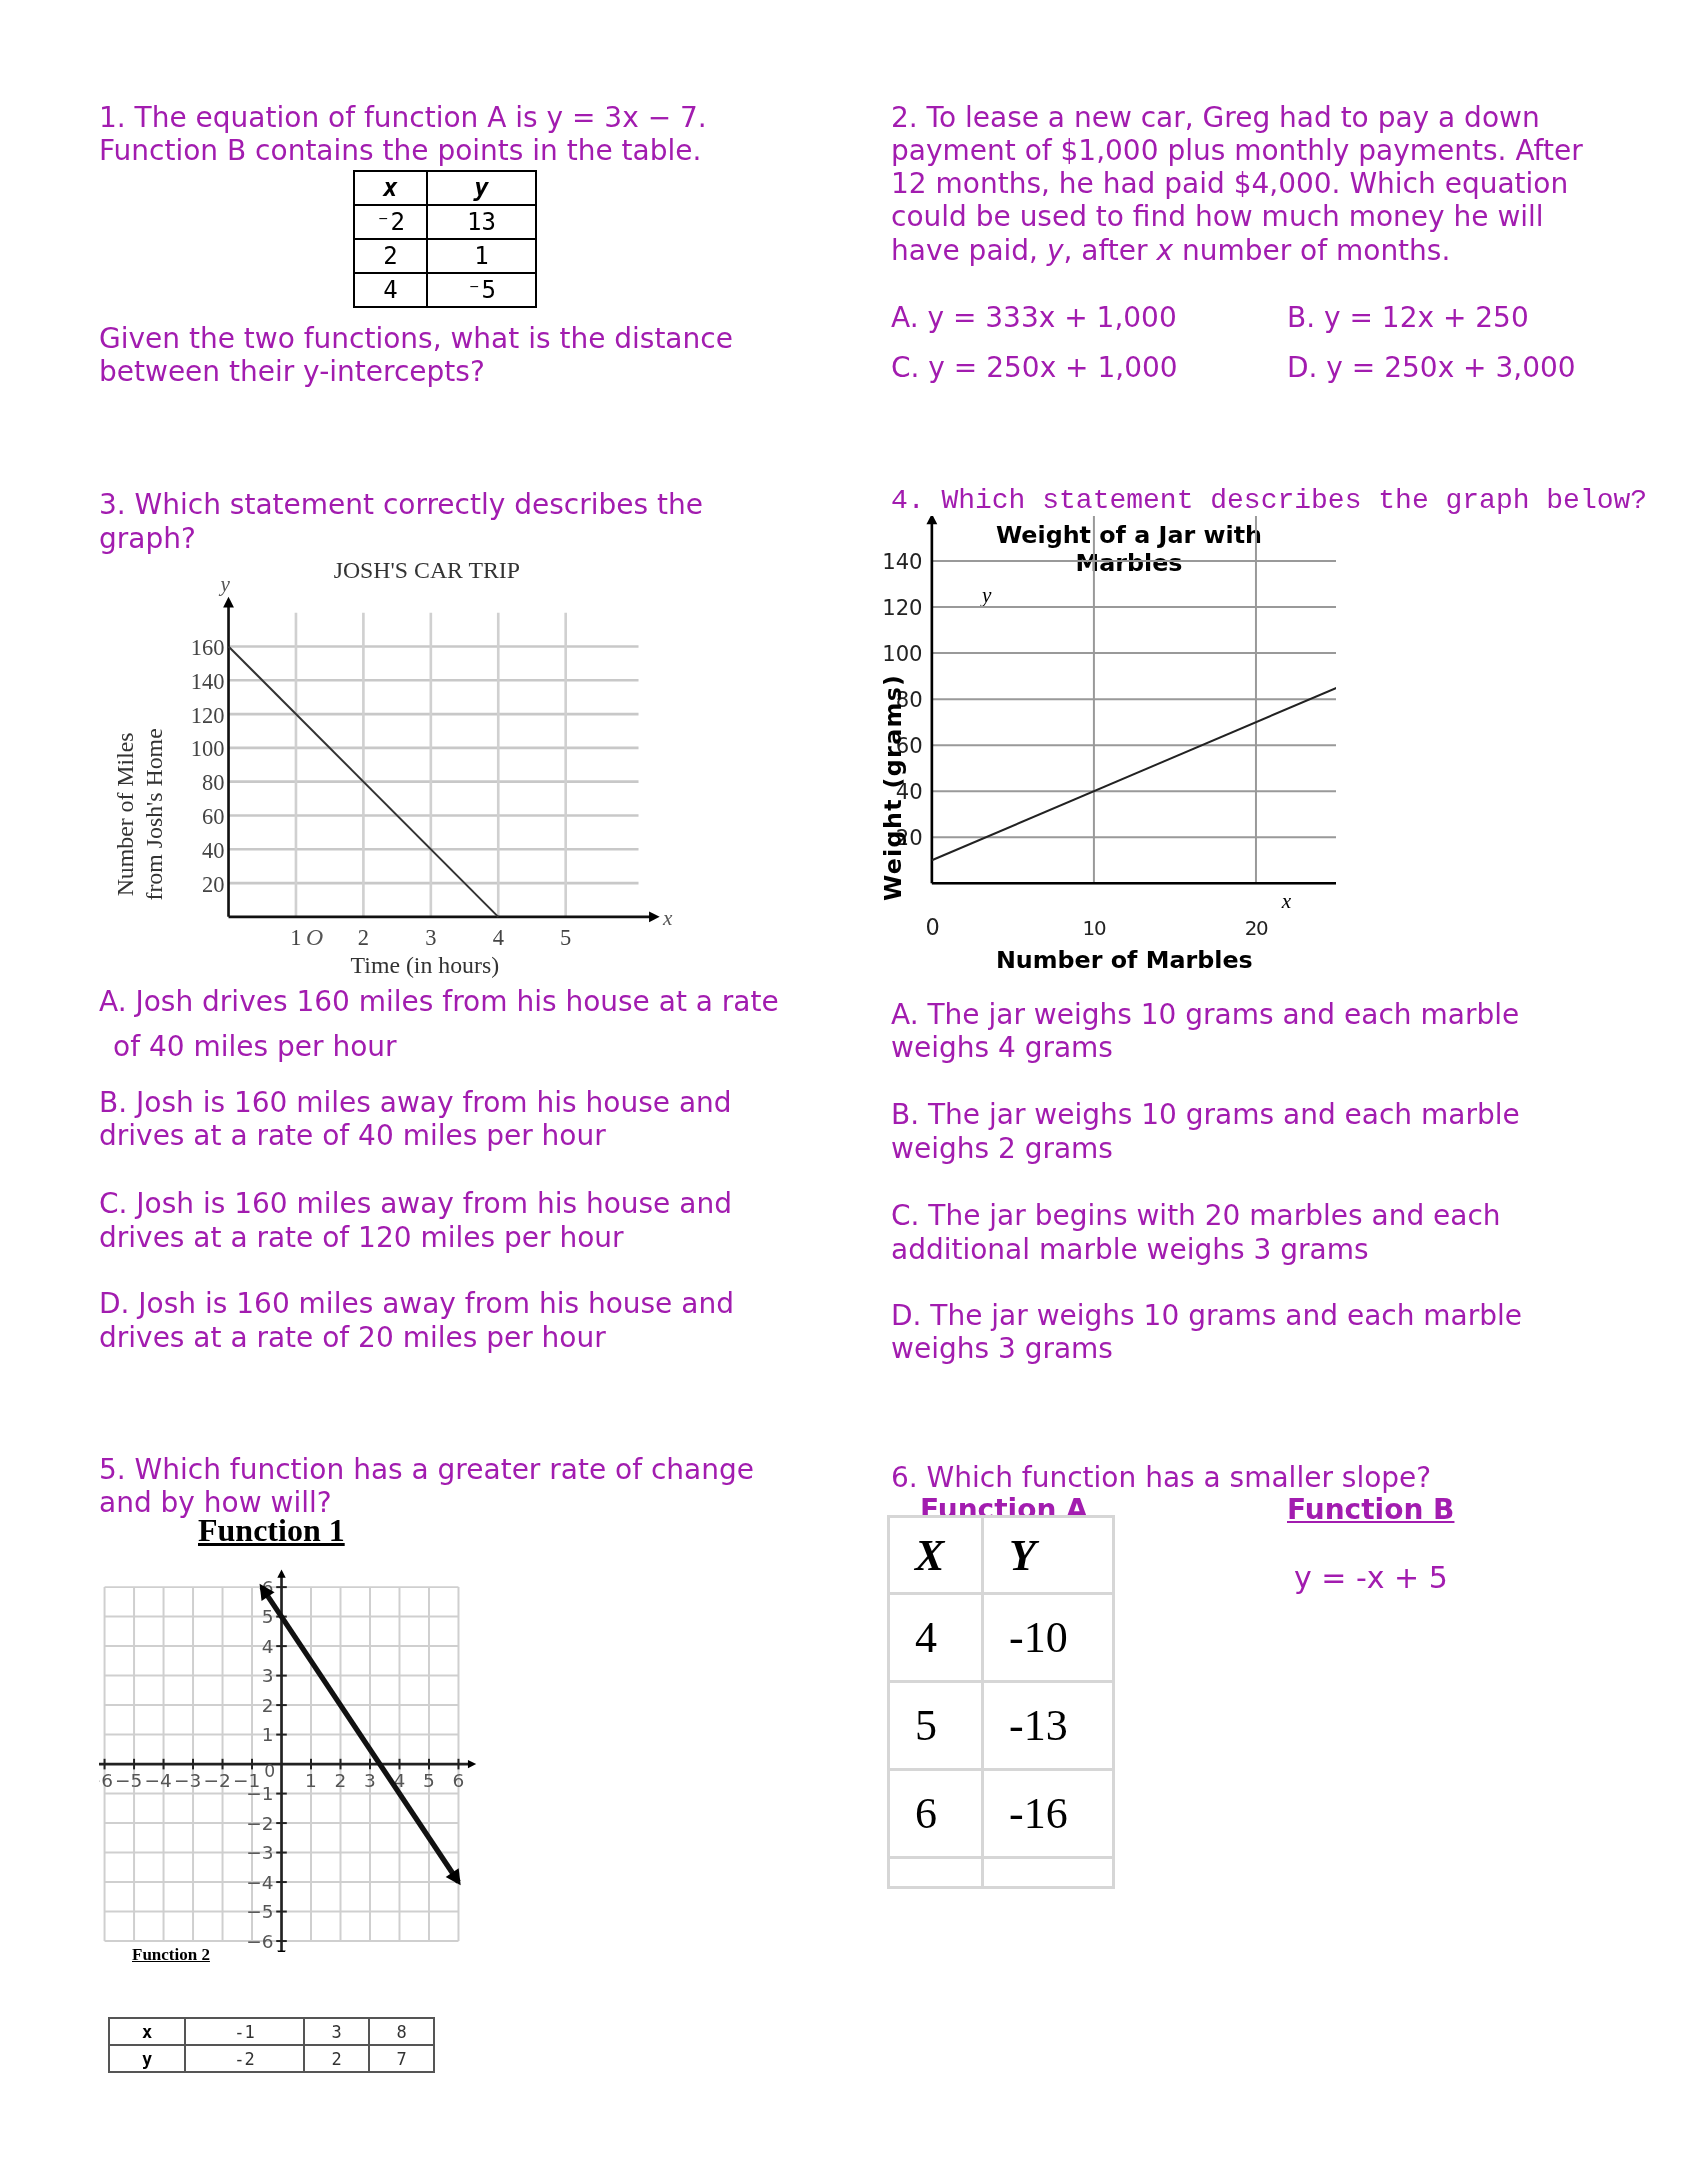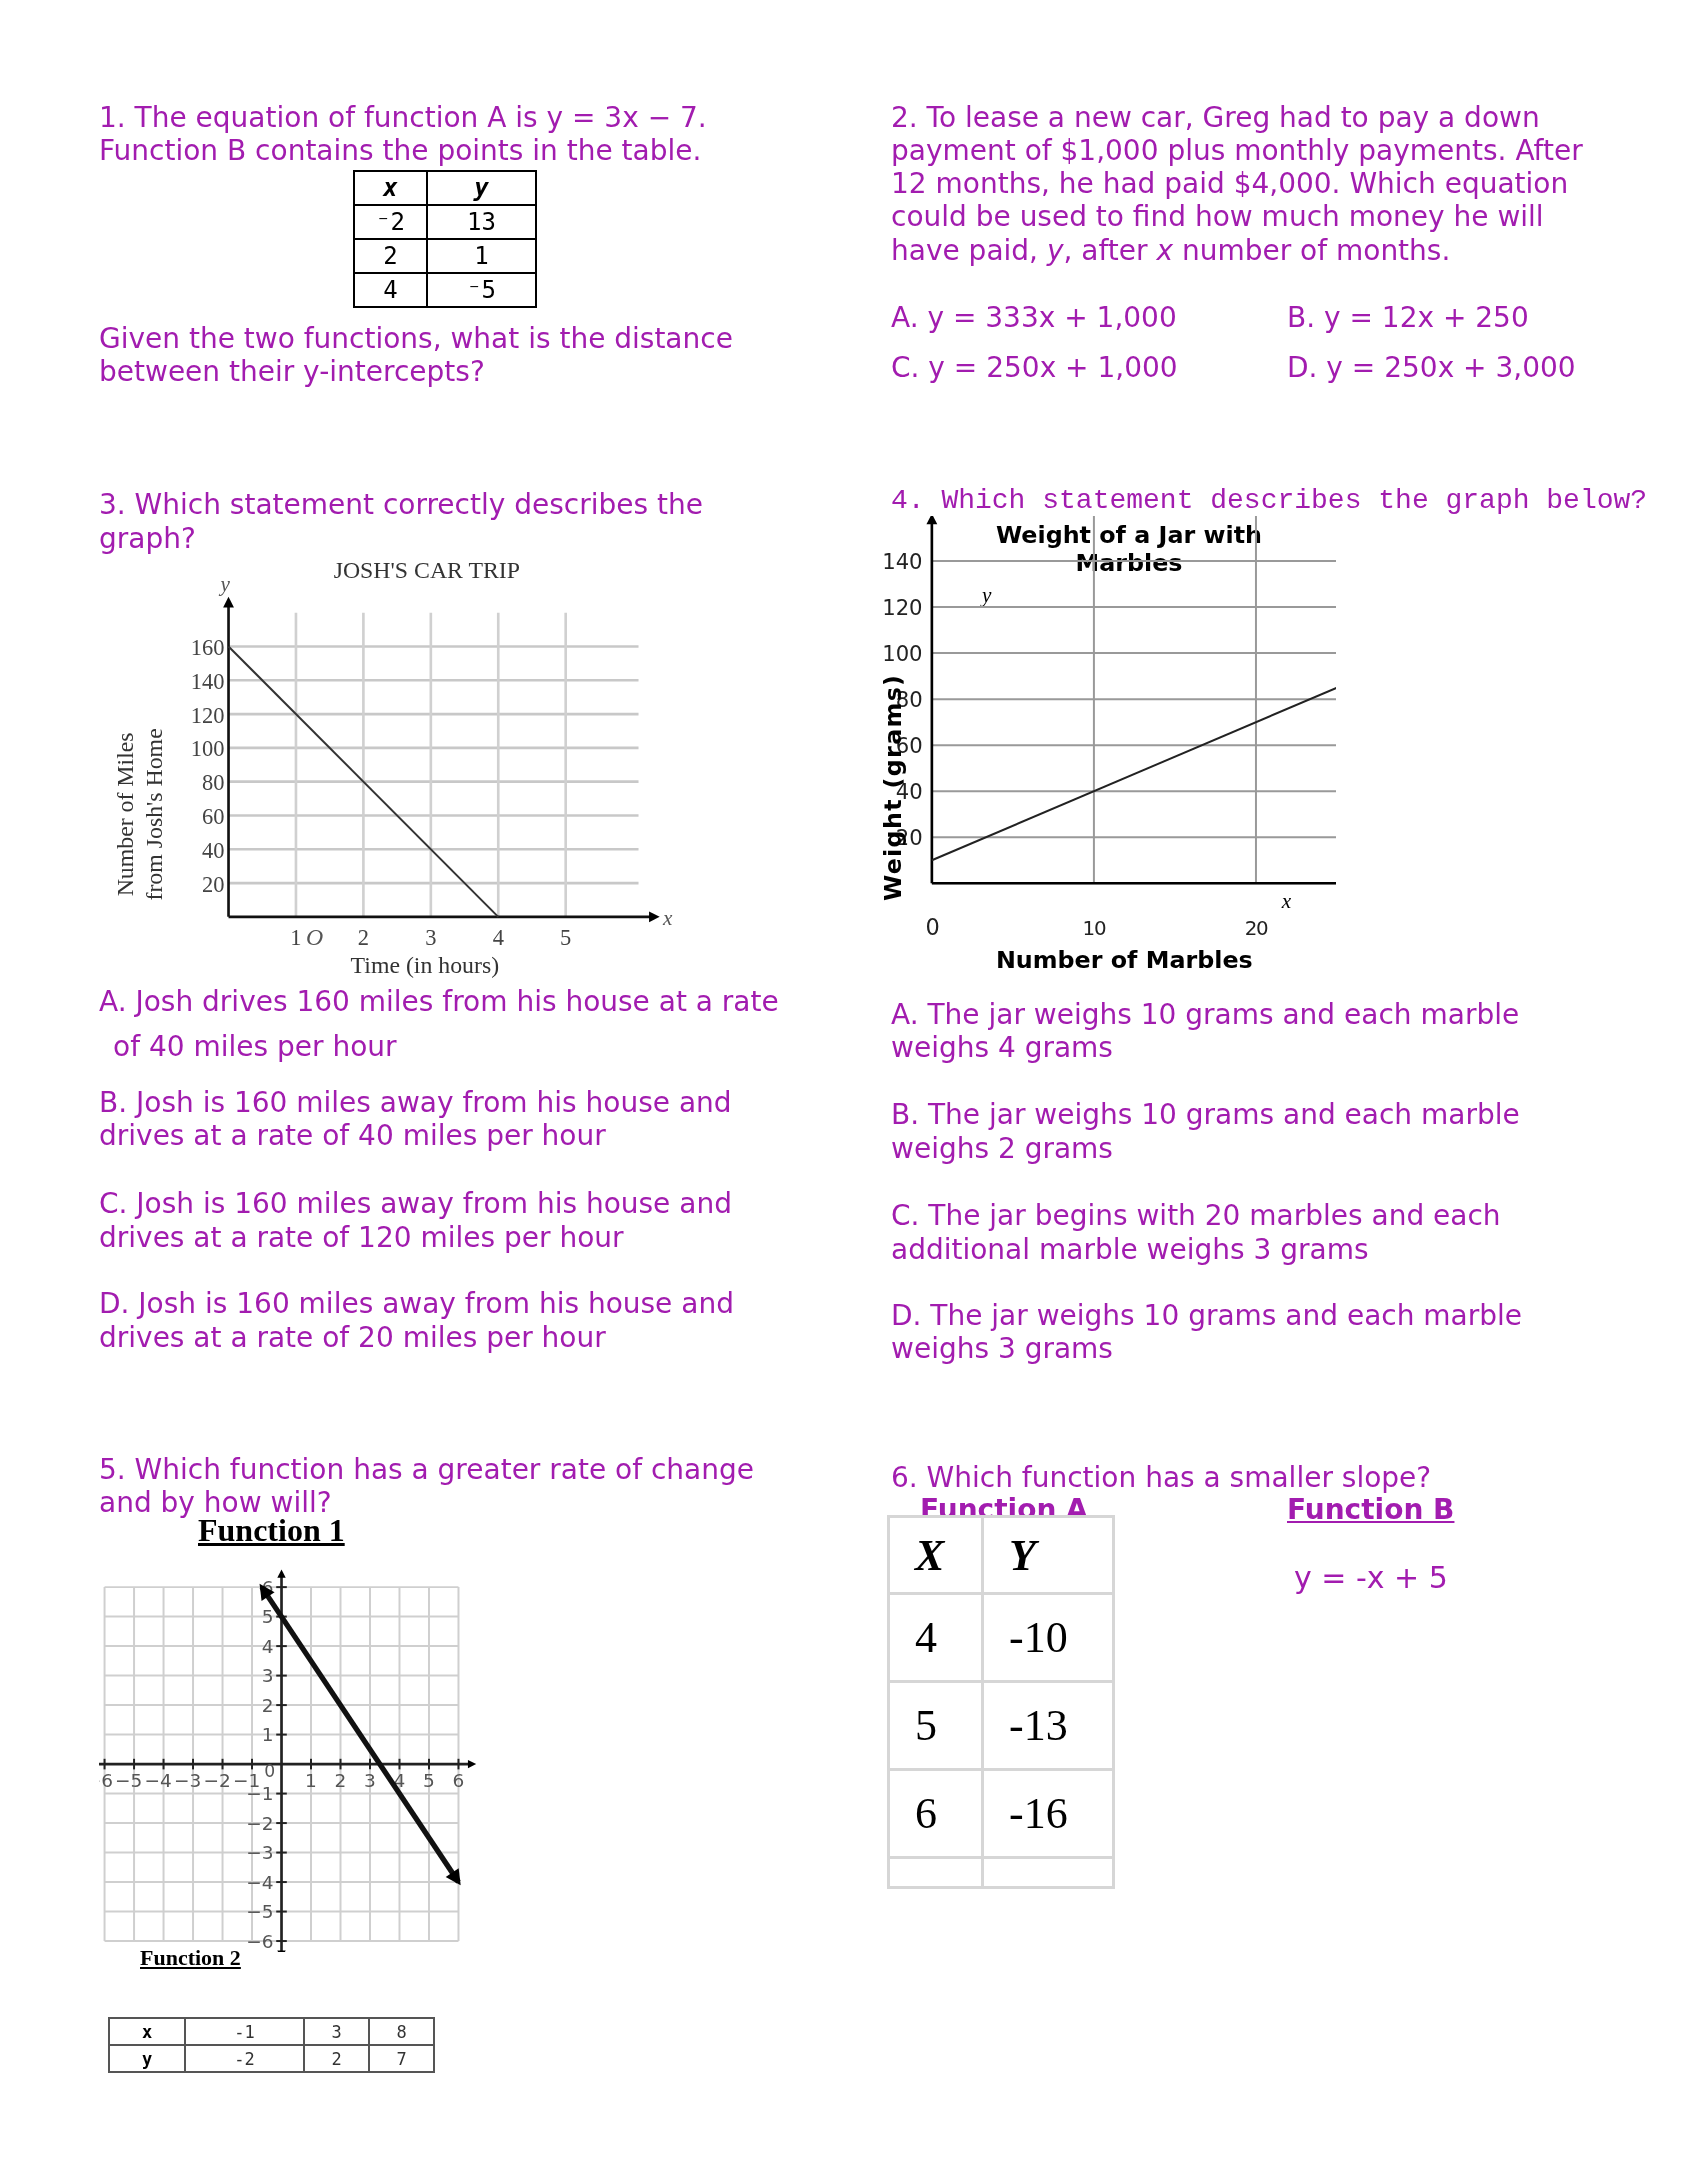--- a/index.html
+++ b/index.html
@@ -282,21 +282,21 @@
       <text x="264" y="58.39999999999998" font-size="28" text-anchor="end" fill="#555" style="font-family:'DejaVu Sans',sans-serif">6</text>
     </g>
   <g id="q5-series">
       <line x1="246.118" y1="48.39999999999998" x2="543.6" y2="494.4" stroke="#111" stroke-width="8"></line>
       <polygon points="546.9293529811514,499.3915337048745 524.2548218435613,486.66889098842364 543.8944321467989,473.5692709161642" fill="#000"></polygon>
       <polygon points="242.78864701884868,43.40846629512542 265.4631781564387,56.131109011576285 245.82356785320118,69.23072908383573" fill="#000"></polygon>
     </g>
   <text id="q5-origin" font-size="26" fill="#555" style="font-family:'DejaVu Sans',sans-serif" x="250" y="336">0</text>
 </svg>
 
-<div class="abs serif u" style="left:140px;top:1945px;font-size:22px;">Function 2</div>
+<div class="abs serif u" style="left:132px;top:1945px;font-size:17px;">Function 2</div>
 <table class="abs t5" style="left:108px;top:2017px;width:327px;">
   <tbody>
       <tr>
     <td style="width:74px;font-weight:bold;color:#000;">x</td>
     <td>-1</td>
     <td>3</td>
     <td>8</td>
   </tr>
   <tr>
     <td style="font-weight:bold;color:#000;">y</td>

